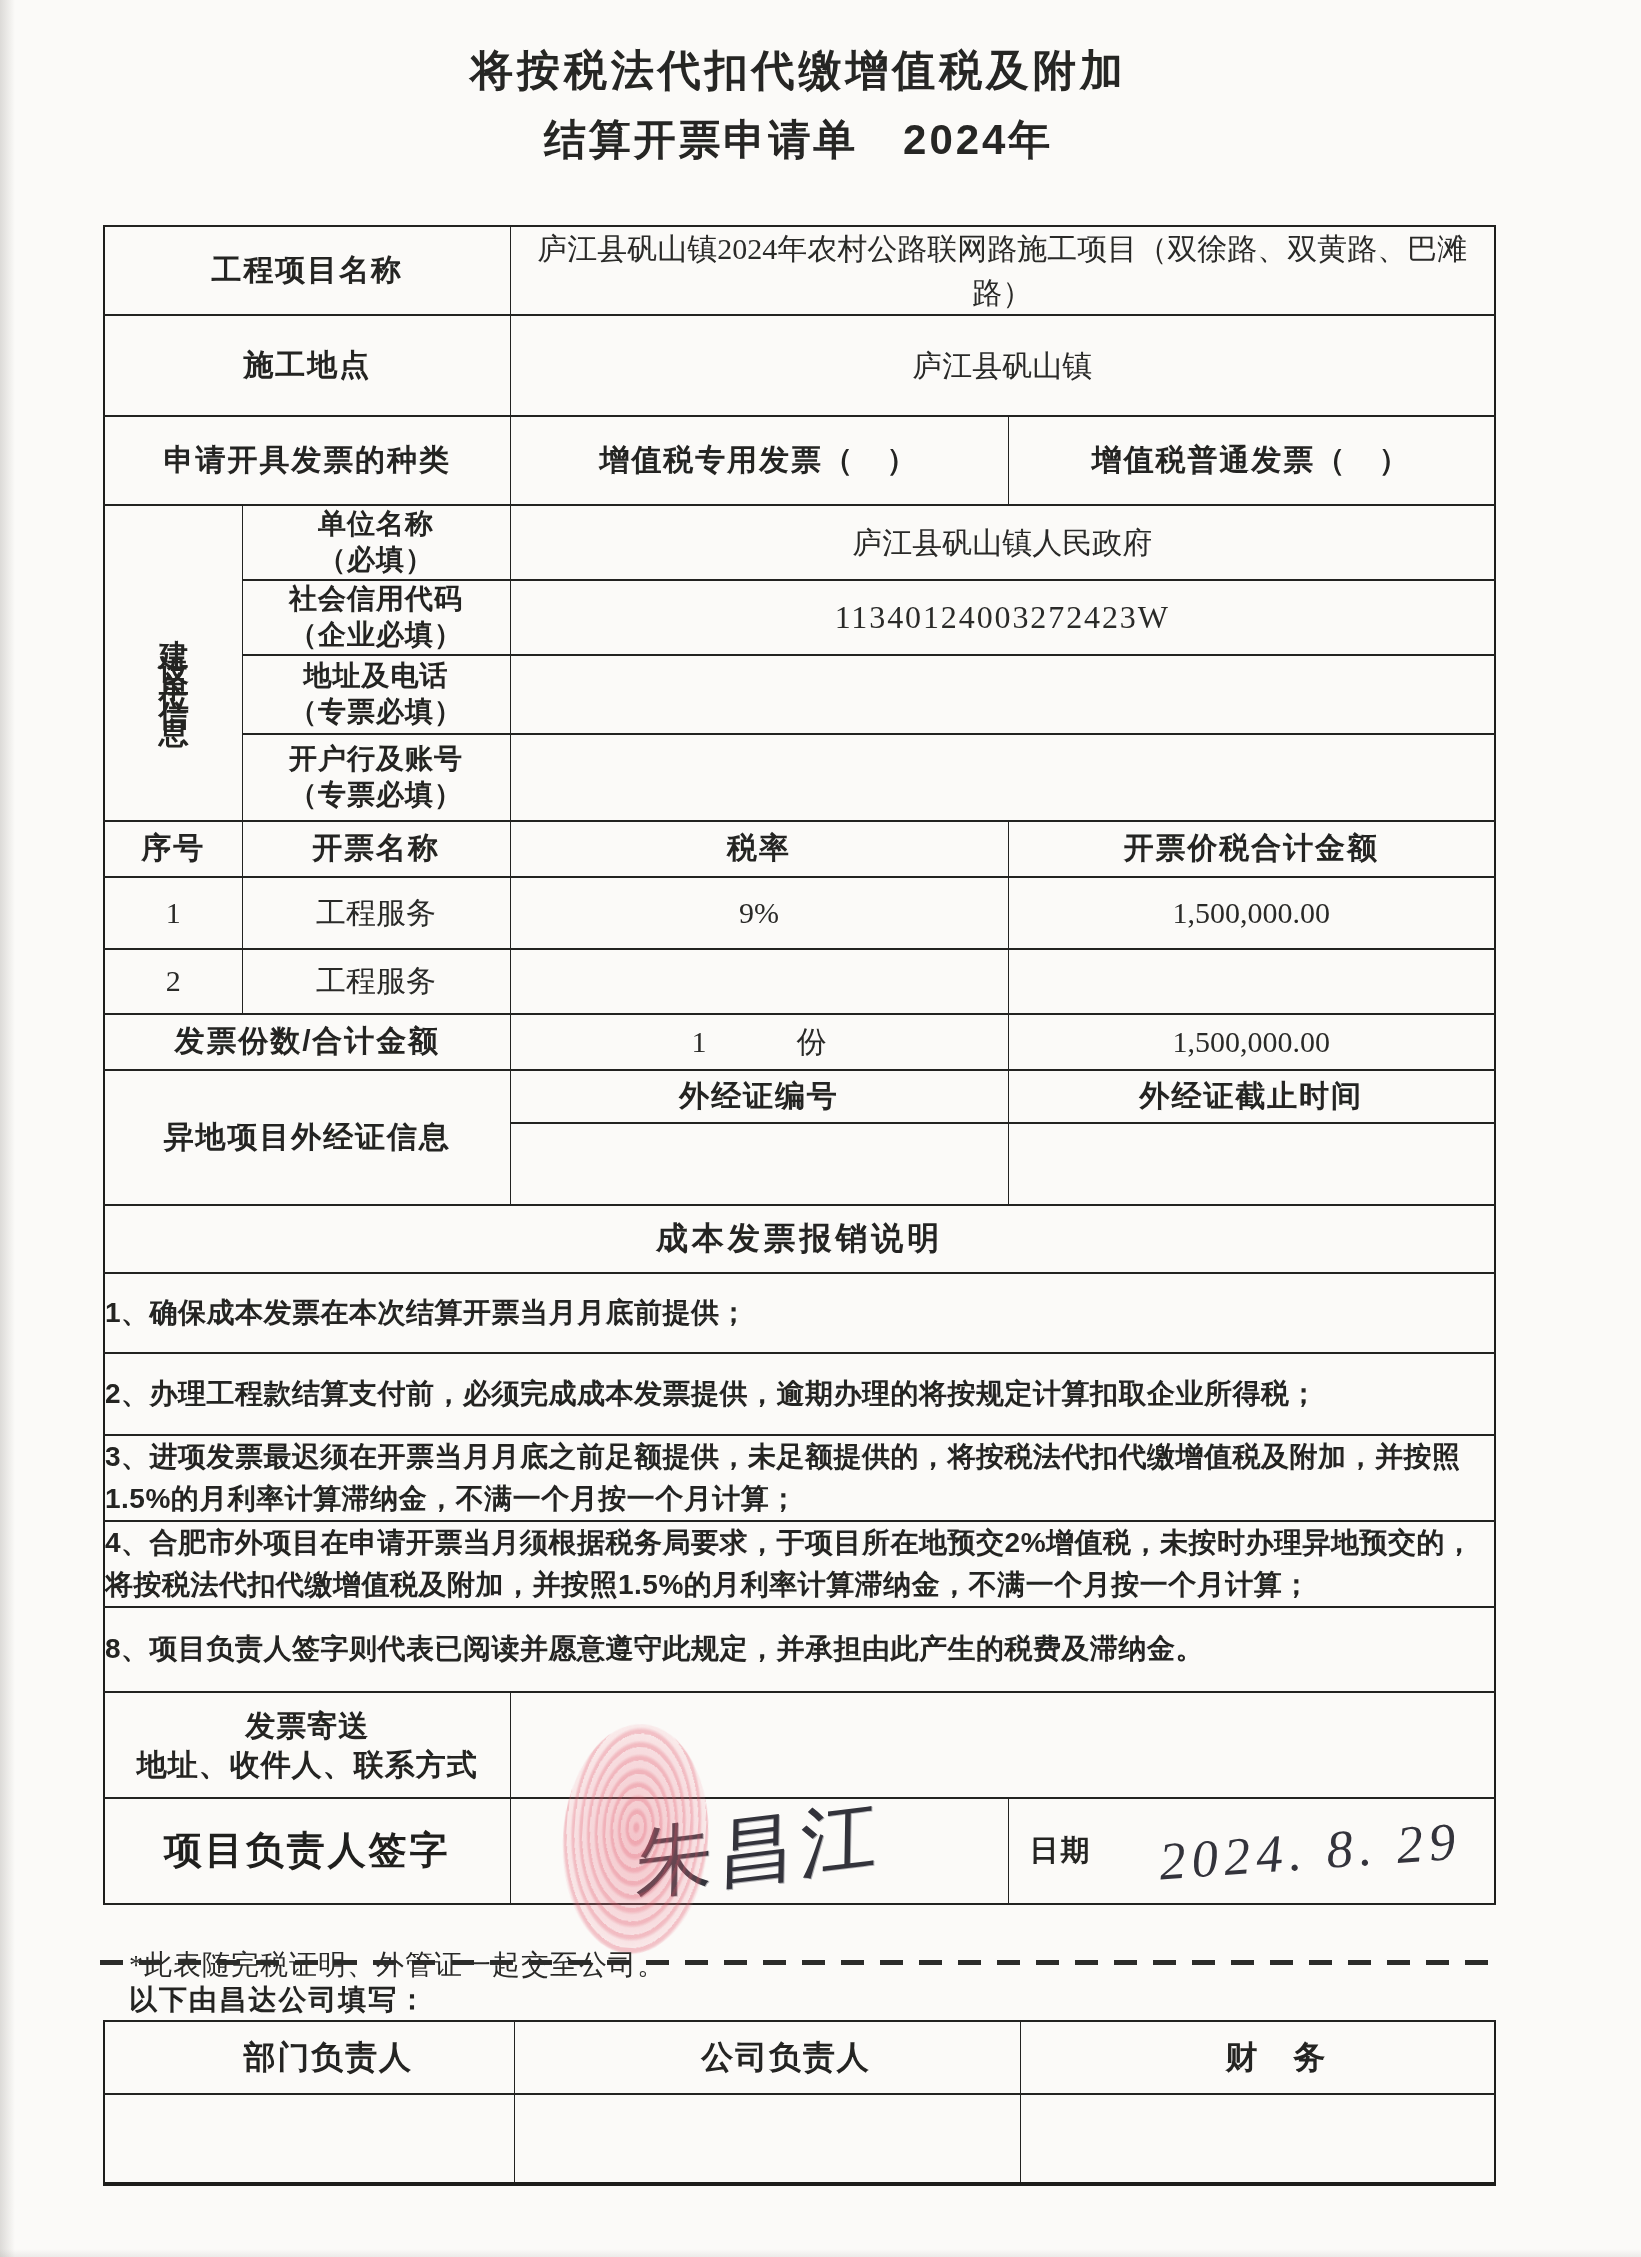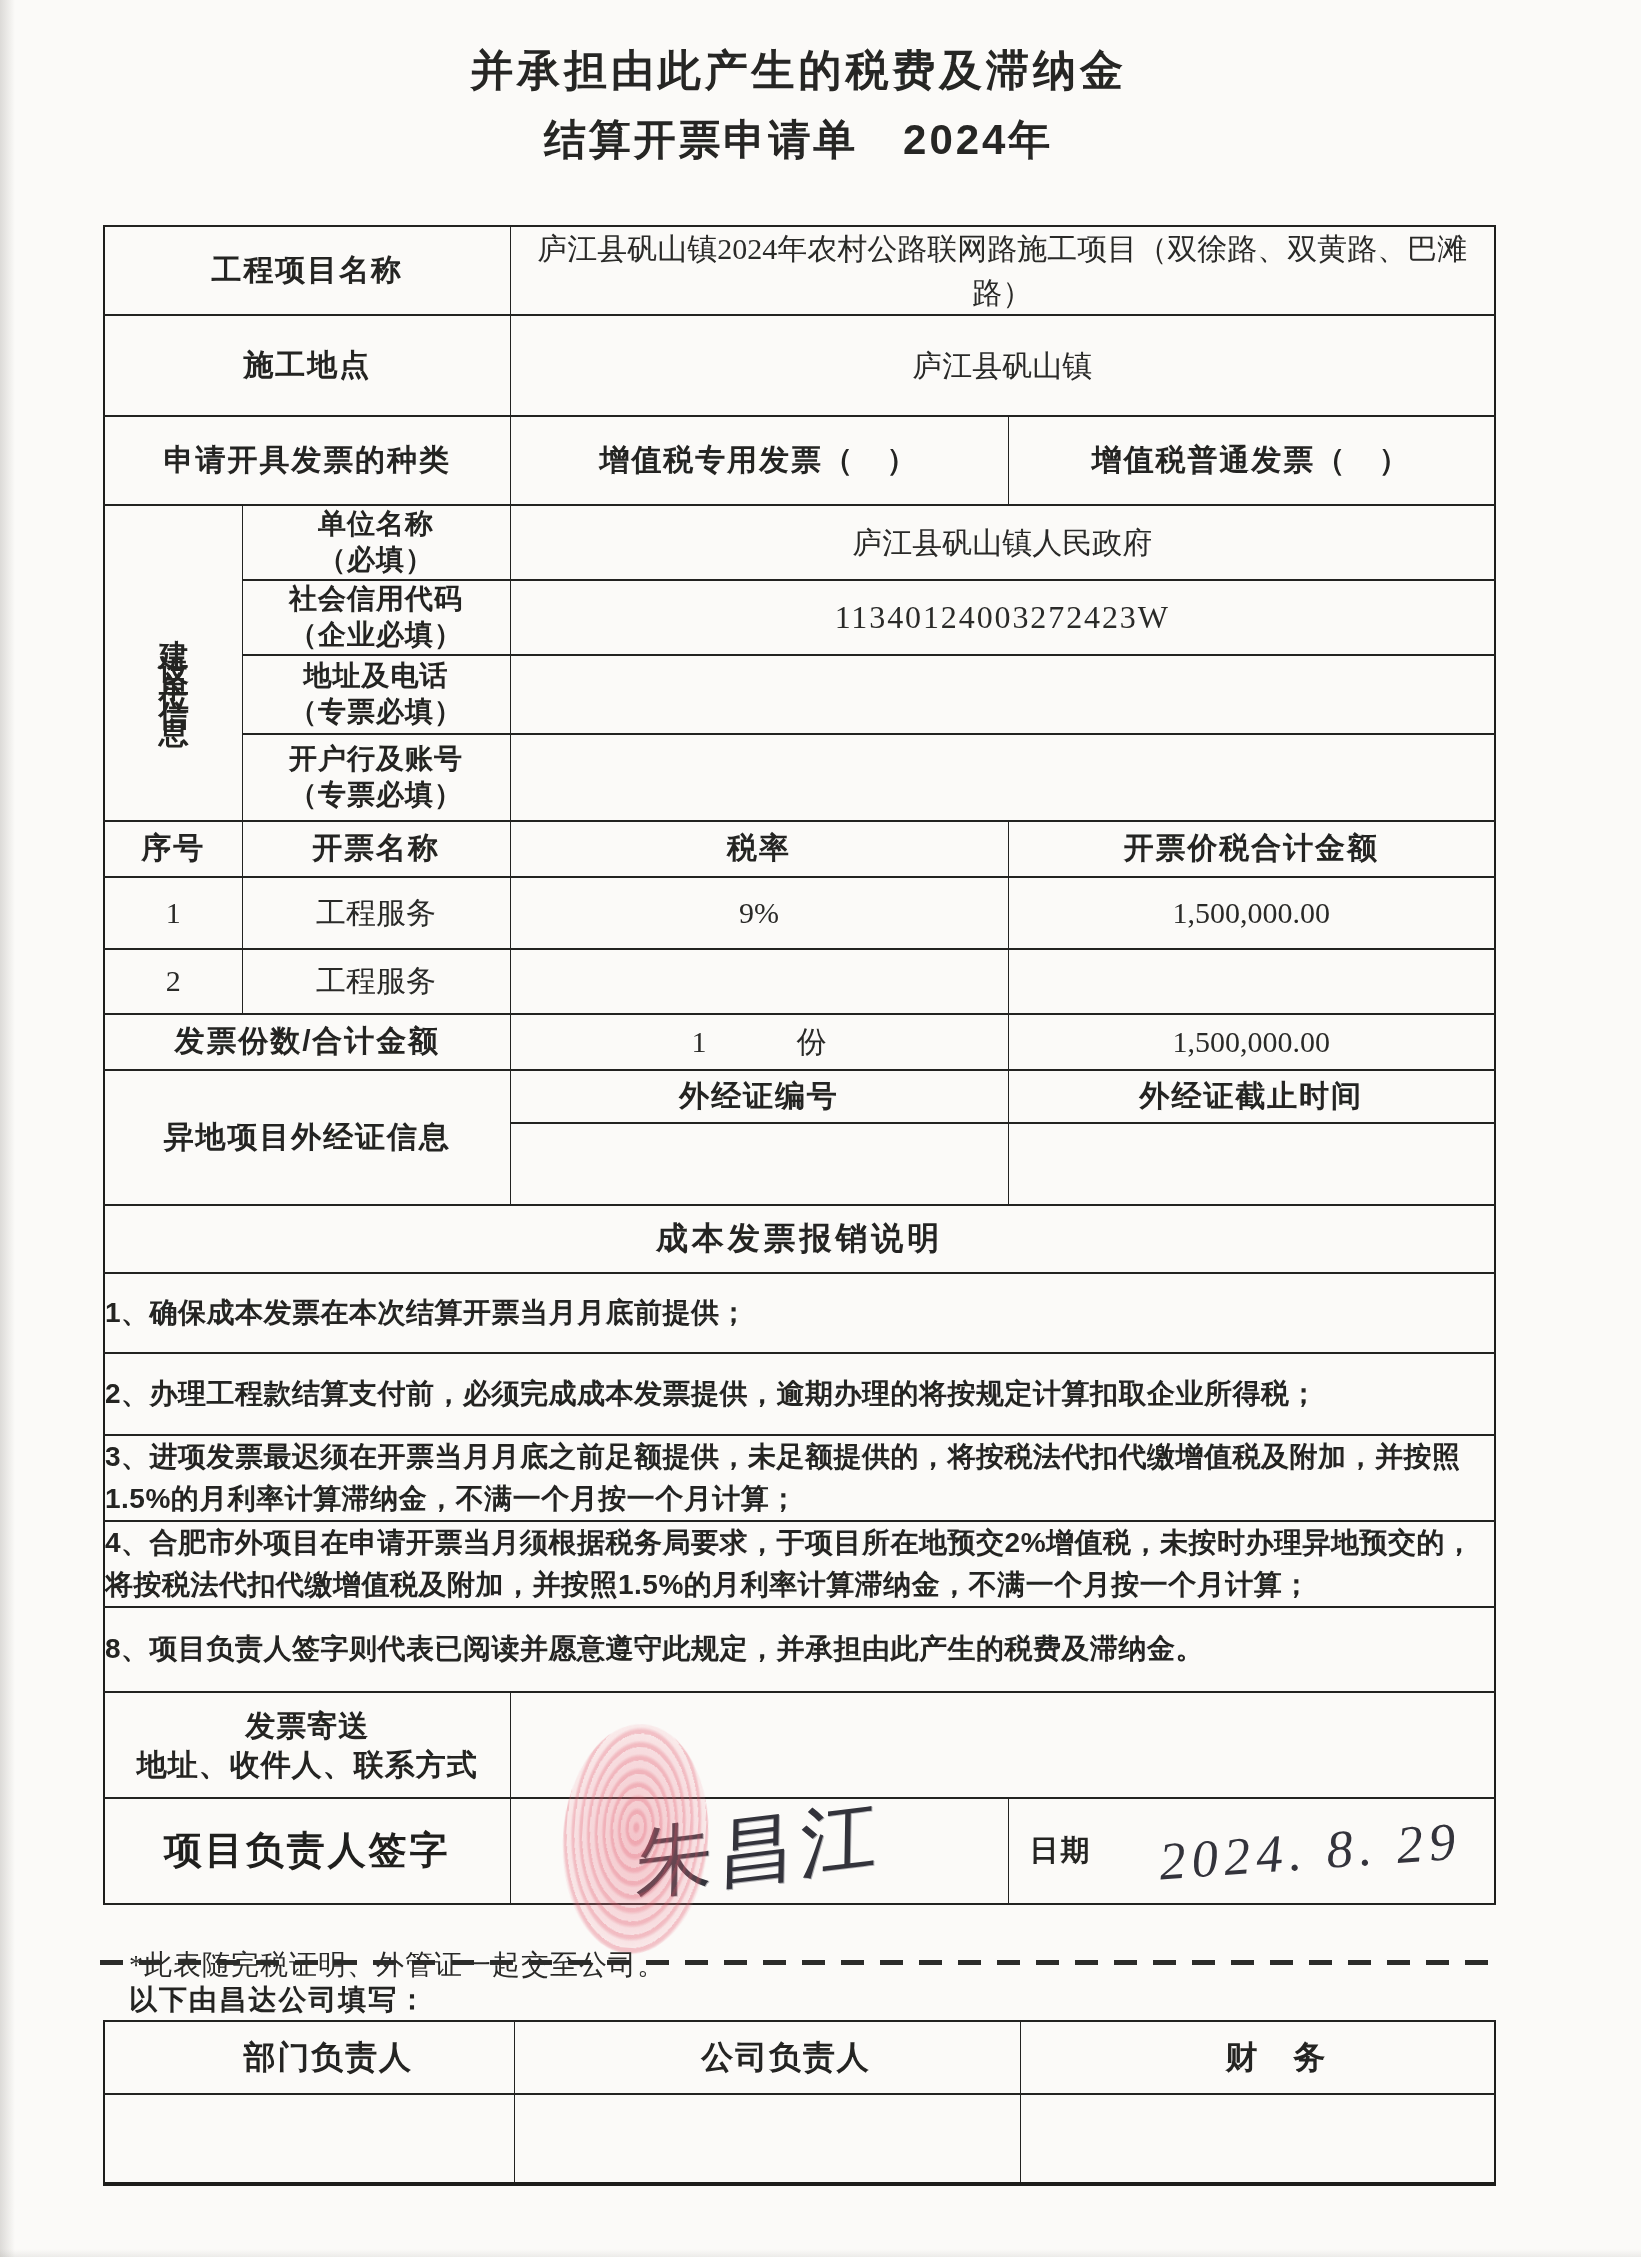--- a/index.html
+++ b/index.html
@@ -108,21 +108,21 @@
   table.bottom .lbl { font-size:32px;padding-left:39px; }
 </style>
 </head>
 <body>
 
 <div class="page">
   <div class="scan-edge-left"></div>
   <div class="scan-edge-bottom"></div>
 
   <div class="titles">
-    <div class="doc-title">并承担由此产生的税费及滞纳金</div>
+    <div class="doc-title">将按税法代扣代缴增值税及附加</div>
     <div class="doc-subtitle">结算开票申请单　2024年</div>
   </div>
 
   <table class="main">
     <colgroup>
       <col style="width:138px">
         <col style="width:268px">
         <col style="width:498px">
         <col style="width:487px">
     </colgroup>

